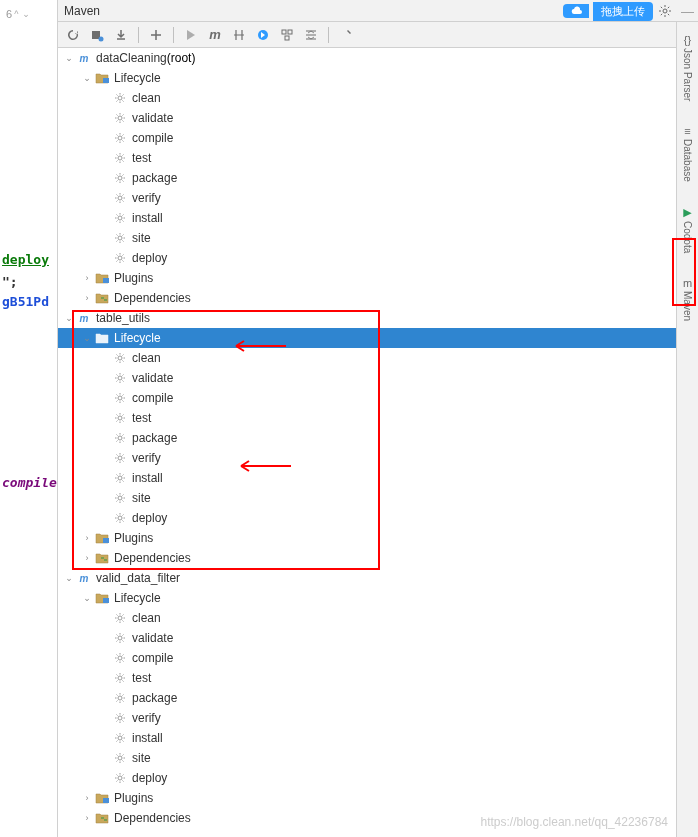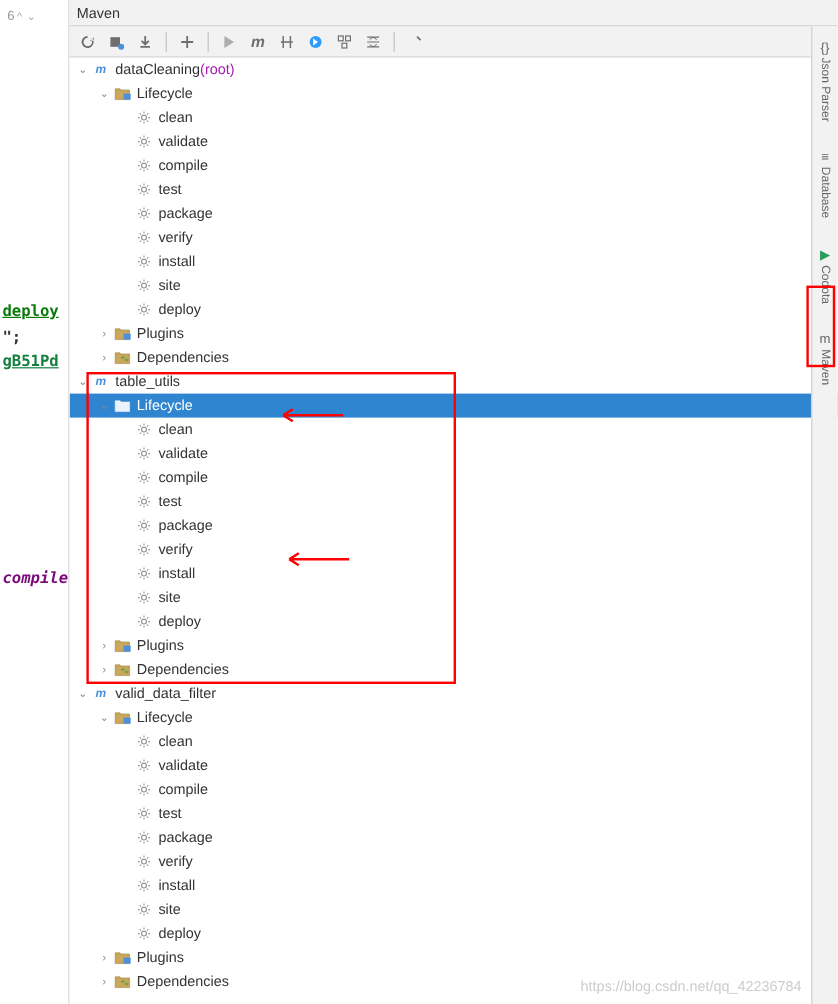--- a/index.html
+++ b/index.html
@@ -30,21 +30,21 @@
       gap: 2px;
     }
     .code-fragment {
       position: absolute;
       font-family: "Consolas", monospace;
       font-size: 13px;
       white-space: nowrap;
     }
     .f1 { top: 252px; left: 2px; color: #0a7a0a; font-weight: bold; text-decoration: underline; }
     .f2 { top: 274px; left: 2px; color: #333; font-weight: bold; }
-    .f3 { top: 294px; left: 2px; color: #15803d; font-weight: bold; text-decoration: underline; }
+    .f3 { top: 294px; left: 2px; color: #1d4ed8; font-weight: bold; }
     .f4 { top: 475px; left: 2px; color: #7a0a7a; font-weight: bold; font-style: italic; }
     .right-panel {
       flex: 1;
       display: flex;
       flex-direction: column;
       background: #f2f2f2;
       position: relative;
     }
     .top-bar {
       height: 22px;
@@ -128,21 +128,21 @@
       color: #888;
       cursor: pointer;
       font-size: 9px;
     }
     .arrow-spacer { width: 14px; display: inline-block; }
     .node-icon {
       width: 16px; height: 16px;
       display: inline-flex; align-items: center; justify-content: center;
       margin-right: 4px;
     }
-    .root-suffix { color: #a21caf; }
+    .root-suffix { color: #000000; }
     .m-icon { color: #4a90d9; font-weight: bold; font-style: italic; font-size: 10px; }
     .red-box {
       position: absolute;
       border: 2px solid #ff0000;
       pointer-events: none;
       z-index: 10;
     }
     .red-arrow {
       position: absolute;
       pointer-events: none;
@@ -203,20 +203,35 @@
     </div>
     <div class="code-fragment f1">deploy</div>
     <div class="code-fragment f2">";</div>
     <div class="code-fragment f3">gB51Pd</div>
     <div class="code-fragment f4">compile</div>
   </div>
 
   <div class="right-panel">
     <div class="top-bar">
       <span class="top-title">Maven</span>
+      <div class="top-right">
+        <div class="cloud-btn">
+          <svg width="14" height="10" viewBox="0 0 14 10">
+              <path d="M11 4a3 3 0 00-6-1 2.5 2.5 0 00.5 5H11a2 2 0 000-4z" fill="#fff"></path>
+            </svg>
+        </div>
+        <div class="upload-btn">拖拽上传</div>
+        <div class="gear-btn">
+          <svg width="14" height="14" viewBox="0 0 14 14">
+              <circle cx="7" cy="7" r="2" fill="none" stroke="#666" stroke-width="1"></circle>
+              <path d="M7 1v2M7 11v2M1 7h2M11 7h2M2.8 2.8l1.4 1.4M9.8 9.8l1.4 1.4M2.8 11.2l1.4-1.4M9.8 4.2l1.4-1.4" stroke="#666" stroke-width="1"></path>
+            </svg>
+        </div>
+        <div class="hide-btn">—</div>
+      </div>
     </div>
 
     <div class="toolbar">
       <div class="tb-btn">
           <svg width="14" height="14" viewBox="0 0 14 14">
             <path d="M7 2a5 5 0 104 2l1-1v3h-3l1-1a3.5 3.5 0 11-3-1.5" fill="#6e6e6e"></path>
           </svg>
         </div>
       <div class="tb-btn">
           <svg width="14" height="14" viewBox="0 0 14 14">
@@ -719,15 +734,15 @@
         <div class="side-tab">
           <span class="side-tab-icon" style="color:#2a9d5a">▶</span>
           <span>Codota</span>
         </div>
         <div class="side-tab">
           <span class="side-tab-icon" style="color:#666">m</span>
           <span>Maven</span>
         </div>
       </div>
     <div class="red-box-side"></div>
-    <div class="watermark">https://blog.csdn.net/qq_42236784</div>
+    <div class="watermark">https://blog.clean.net/qq_42236784</div>
   </div>
 </div>
 
 </body></html>

